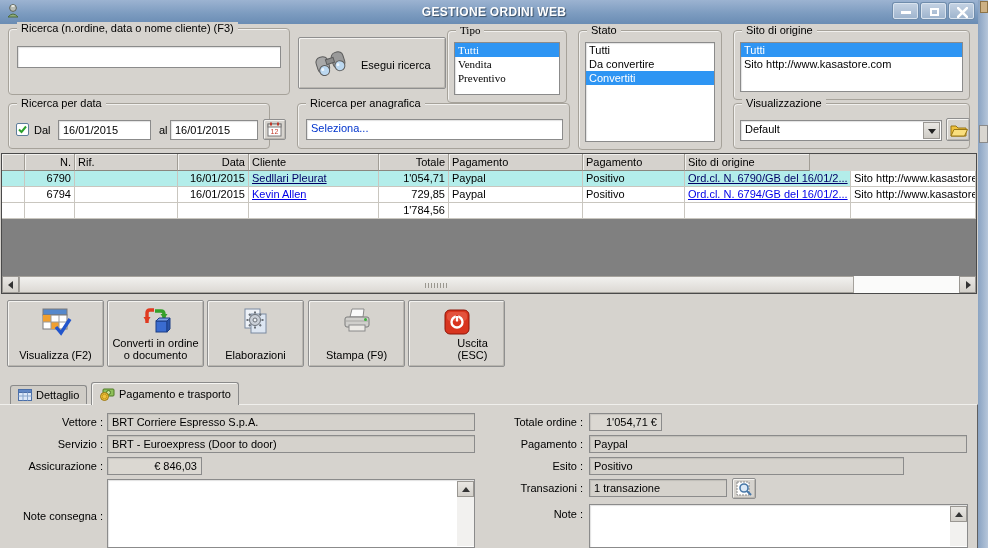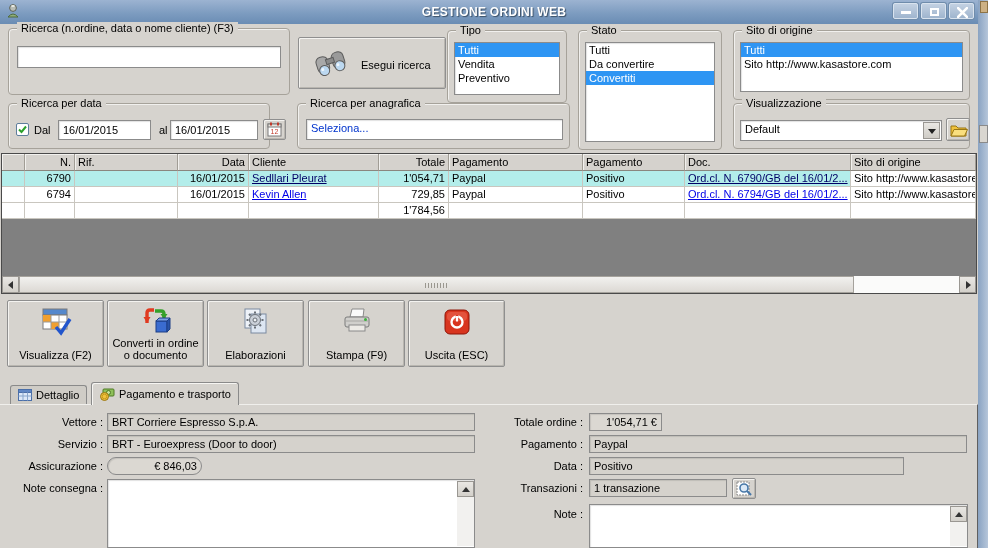--- a/index.html
+++ b/index.html
@@ -148,21 +148,21 @@
         <rect x="14" y="8" width="8" height="5" fill="#8a8a8a" stroke="#5c5c5c"></rect>
         <circle cx="10" cy="18" r="5" fill="#bcd8f0" stroke="#5c5c5c"></circle>
         <circle cx="26" cy="18" r="5" fill="#bcd8f0" stroke="#5c5c5c"></circle>
         <circle cx="8.5" cy="16.5" r="1.5" fill="#eef6fd"></circle>
         <circle cx="24.5" cy="16.5" r="1.5" fill="#eef6fd"></circle>
       </g>
     </svg>
     <span style="position:absolute; left:62px; top:21px;">Esegui ricerca</span>
   </div>
 
-  <div class="group" style="left:447px; top:30px; width:120px; height:73px;">
+  <div class="group" style="left:447px; top:30px; width:120px; height:73px;font-family:Liberation Serif, serif;">
     <span class="legend">Tipo</span>
     <div class="listbox" style="left:6px; top:11px; right:6px; bottom:7px;">
       <div class="item sel">Tutti</div>
       <div class="item">Vendita</div>
       <div class="item">Preventivo</div>
     </div>
   </div>
 
   <div class="group" style="left:578px; top:30px; width:144px; height:120px;">
     <span class="legend">Stato</span>
@@ -227,21 +227,20 @@
   <div class="tablewrap">
     <div class="trow thead">
       <div class="cell c0"></div>
       <div class="cell c1">N.</div>
       <div class="cell c2">Rif.</div>
       <div class="cell c3">Data</div>
       <div class="cell c4">Cliente</div>
       <div class="cell c5">Totale</div>
       <div class="cell c6">Pagamento</div>
       <div class="cell c7">Pagamento</div>
-      <div class="cell c8">Doc.</div>
       <div class="cell c9">Sito di origine</div>
     </div>
 
     <div class="trow tbody-row hl">
       <div class="cell c0"></div>
       <div class="cell c1">6790</div>
       <div class="cell c2"></div>
       <div class="cell c3">16/01/2015</div>
       <div class="cell c4"><a class="rowlink link-black">Sedllari Pleurat</a></div>
       <div class="cell c5">1'054,71</div>
@@ -341,21 +340,21 @@
         <path d="M10 10 L12 2 L24 2 L23 10 Z" fill="#fafafa" stroke="#8a8a8a"></path>
         <rect x="5" y="10" width="24" height="10" rx="2" fill="#d0cfcc" stroke="#7a7a7a"></rect>
         <path d="M5 14 H29" stroke="#a8a7a4"></path>
         <circle cx="25.5" cy="12.5" r="1.5" fill="#3db13d"></circle>
         <rect x="9" y="18" width="16" height="6" fill="#eceae6" stroke="#8a8a8a"></rect>
       </svg>
     </span>
     <span class="tlabel">Stampa (F9)</span>
   </div>
 
-  <div class="toolbtn btn" style="left:408px;">
+  <div class="toolbtn btn" style="left:408px;padding-left:32px;">
     <span class="ticon">
       <svg width="30" height="30" viewBox="0 0 30 30">
         <rect x="3" y="3" width="24" height="24" rx="5" fill="#d8351f" stroke="#8e1408"></rect>
         <rect x="5" y="5" width="20" height="9" rx="4" fill="#e8604a" opacity=".7"></rect>
         <circle cx="15" cy="15" r="5.5" fill="none" stroke="#fff" stroke-width="2.4"></circle>
         <rect x="13.8" y="8" width="2.4" height="6" fill="#d8351f"></rect>
         <rect x="13.9" y="9" width="2.2" height="5.5" fill="#fff"></rect>
       </svg>
     </span>
     <span class="tlabel">Uscita (ESC)</span>
@@ -381,37 +380,37 @@
 
   <div class="panel"></div>
 
   <span class="flabel" style="left:3px; top:416px;">Vettore :</span>
   <div class="grayfield" style="position:absolute; left:107px; top:413px; width:368px; height:18px;">BRT Corriere Espresso S.p.A.</div>
 
   <span class="flabel" style="left:3px; top:438px;">Servizio :</span>
   <div class="grayfield" style="position:absolute; left:107px; top:435px; width:368px; height:18px;">BRT - Euroexpress (Door to door)</div>
 
   <span class="flabel" style="left:3px; top:460px;">Assicurazione :</span>
-  <div class="grayfield" style="position:absolute; left:107px; top:457px; width:95px; height:18px; text-align:right; background:#dbd8d2;border-radius:9px;">€ 846,03</div>
-
-  <span class="flabel" style="left:3px; top:482px;">Note consegna :</span>
+  <div class="grayfield" style="position:absolute; left:107px; top:457px; width:95px; height:18px; text-align:right; background:#dbd8d2;">€ 846,03</div>
+
+  <span class="flabel" style="left:3px; top:510px;">Note consegna :</span>
   <textarea class="notes" style="left: 107px; top: 479px; width: 368px; height: 69px;" title=""></textarea>
   <div class="vscroll" style="position:absolute; left:457px; top:481px; width:17px; height:65px;">
     <div class="sbbtn" style="height:16px;">
         <span class="tri up"></span>
       </div>
   </div>
 
   <span class="flabel" style="left:483px; top:416px;">Totale ordine :</span>
   <div class="grayfield" style="position:absolute; left:589px; top:413px; width:73px; height:18px; text-align:right; background:#dbd8d2;">1'054,71 €</div>
 
   <span class="flabel" style="left:483px; top:438px;">Pagamento :</span>
   <div class="grayfield" style="position:absolute; left:589px; top:435px; width:378px; height:18px;">Paypal</div>
 
-  <span class="flabel" style="left:483px; top:460px;">Data :</span>
+  <span class="flabel" style="left:483px; top:460px;">Esito :</span>
   <div class="grayfield" style="position:absolute; left:589px; top:457px; width:315px; height:18px;">Positivo</div>
 
   <span class="flabel" style="left:483px; top:482px;">Transazioni :</span>
   <div class="grayfield" style="position:absolute; left:589px; top:479px; width:138px; height:18px;">1 transazione</div>
   <div class="btn" style="position:absolute; left:732px; top:478px; width:24px; height:21px;">
     <svg style="position:absolute; left:3px; top:2px;" width="17" height="16" viewBox="0 0 17 16">
       <rect x="1" y="1" width="12" height="13" fill="#fff" stroke="#8a8a8a" stroke-dasharray="2 1"></rect>
       <circle cx="8" cy="7" r="4" fill="#dce9f6" stroke="#4878a8" stroke-width="1.6"></circle>
       <path d="M11 10 L15 14" stroke="#4878a8" stroke-width="2.2"></path>
     </svg>

